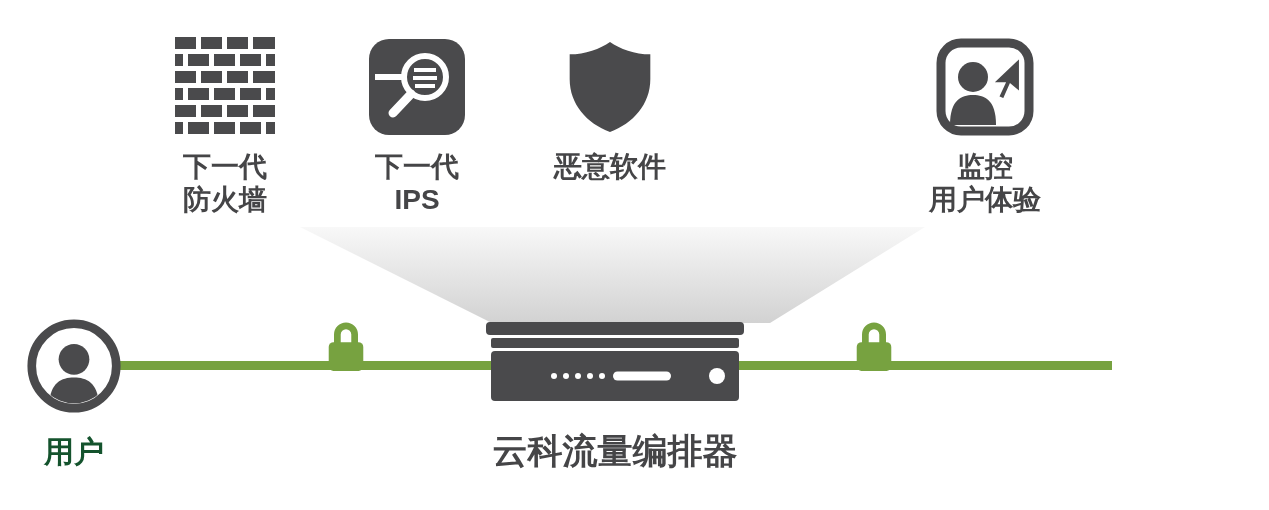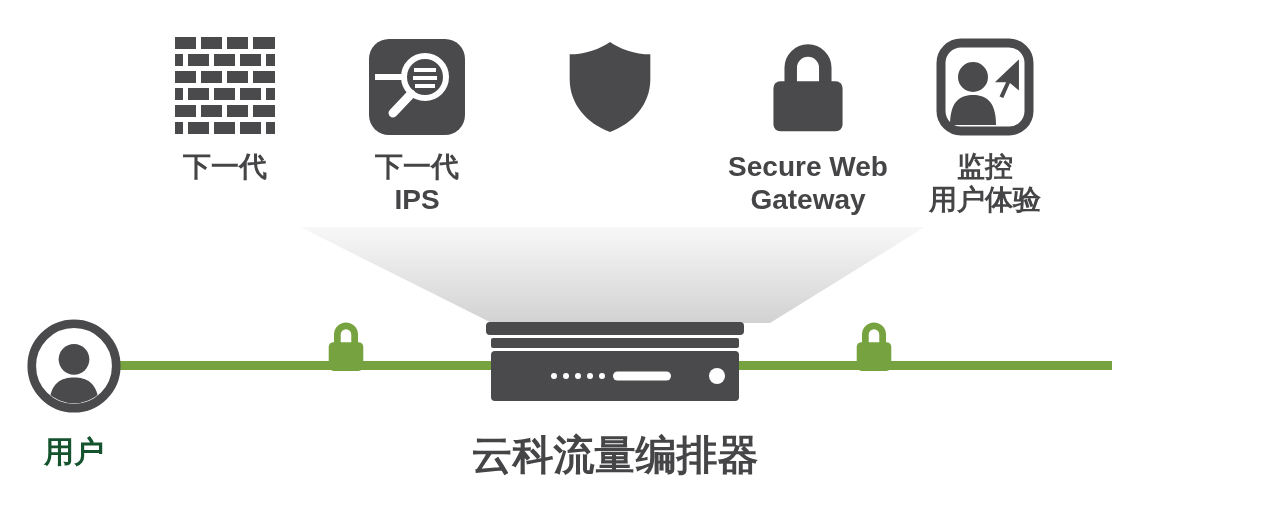--- a/index.html
+++ b/index.html
@@ -37,21 +37,21 @@
   .device-bar  { width:248px; height:10px; background:#4a4a4c; border-radius:2px; }
   .device-body { width:248px; height:50px; background:#4a4a4c; border-radius:4px; position:relative; }
   .device-dots { position:absolute; left:60px; top:50%; transform:translateY(-50%); display:flex; gap:6px; }
   .device-dots i { width:6px; height:6px; background:#ffffff; border-radius:50%; }
   .device-slot { position:absolute; left:122px; top:50%; transform:translateY(-50%);
                  width:58px; height:9px; background:#ffffff; border-radius:5px; }
   .device-port { position:absolute; right:14px; top:50%; transform:translateY(-50%);
                  width:16px; height:16px; background:#ffffff; border-radius:50%; }
   .device-label {
     position:absolute; left:440px; top:428px; width:350px; z-index:3;
-    text-align:center; font-size:41px; font-weight:bold; color:#454547;
+    text-align:center; font-size:35px; font-weight:bold; color:#454547;
   }
 </style>
 </head>
 <body>
 
 <div class="canvas">
 
   <div class="funnel"></div>
 
   <div class="flow-line"></div>
@@ -83,20 +83,21 @@
           <rect x="78" y="68" width="22" height="12"></rect>
         <rect x="0" y="85" width="8" height="12"></rect>
           <rect x="13" y="85" width="21" height="12"></rect>
           <rect x="39" y="85" width="21" height="12"></rect>
           <rect x="65" y="85" width="21" height="12"></rect>
           <rect x="91" y="85" width="9" height="12"></rect>
       </svg>
     </div>
     <div class="service-label">
       <span>下一代</span>
+      <span>防火墙</span>
     </div>
   </div>
 
   <div class="service" style="left:322px">
     <div class="service-icon">
       <svg width="100" height="102" viewBox="0 0 100 100">
         <rect x="2" y="2" width="96" height="96" rx="20" fill="#4a4a4c"></rect>
         <rect x="8" y="37" width="32" height="6" fill="#ffffff"></rect>
         <circle cx="58" cy="40" r="21" fill="#4a4a4c" stroke="#ffffff" stroke-width="6"></circle>
         <line x1="47" y1="33" x2="69" y2="33" stroke="#ffffff" stroke-width="4"></line>
@@ -111,35 +112,24 @@
     </div>
   </div>
 
   <div class="service" style="left:515px">
     <div class="service-icon">
       <svg width="96" height="102" viewBox="0 0 100 100">
         <path d="M8 16 C24 16 40 10 50 3 C60 10 76 16 92 16 L92 42 C92 68 74 88 50 97 C26 88 8 68 8 42 Z" fill="#4a4a4c"></path>
       </svg>
     </div>
     <div class="service-label">
-    </div>
-  </div>
-
-  <div class="service" style="left:713px">
-    <div class="service-icon">
-      <svg width="96" height="102" viewBox="0 0 100 100">
-        <path d="M32 48 V30 a18 18 0 0 1 36 0 V48" fill="none" stroke="#4a4a4c" stroke-width="13"></path>
-        <rect x="14" y="44" width="72" height="52" rx="7" fill="#4a4a4c"></rect>
-      </svg>
-    </div>
-    <div class="service-label">
-      <span>Secure Web</span>
-      <span>Gateway</span>
-    </div>
-  </div>
+      <span>恶意软件</span>
+    </div>
+  </div>
+
 
   <div class="service" style="left:890px">
     <div class="service-icon">
       <svg width="100" height="102" viewBox="0 0 100 100">
         <defs>
           <clipPath id="clipUX">
               <rect x="10" y="10" width="80" height="80" rx="14"></rect>
             </clipPath>
         </defs>
         <rect x="6" y="6" width="88" height="88" rx="20" fill="#ffffff" stroke="#4a4a4c" stroke-width="9"></rect>

